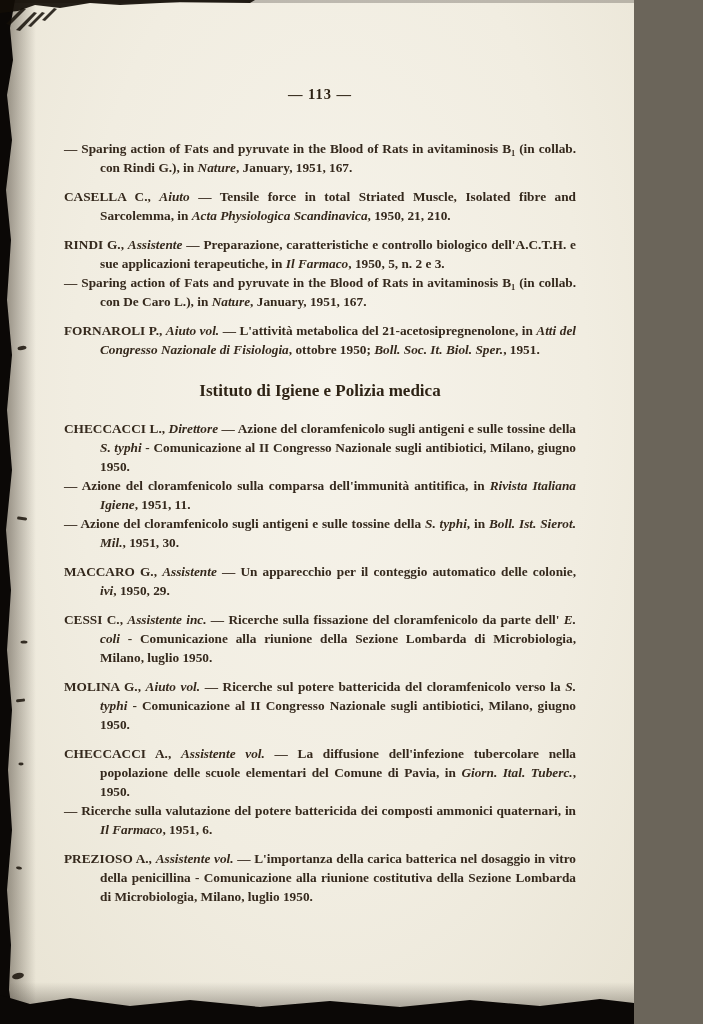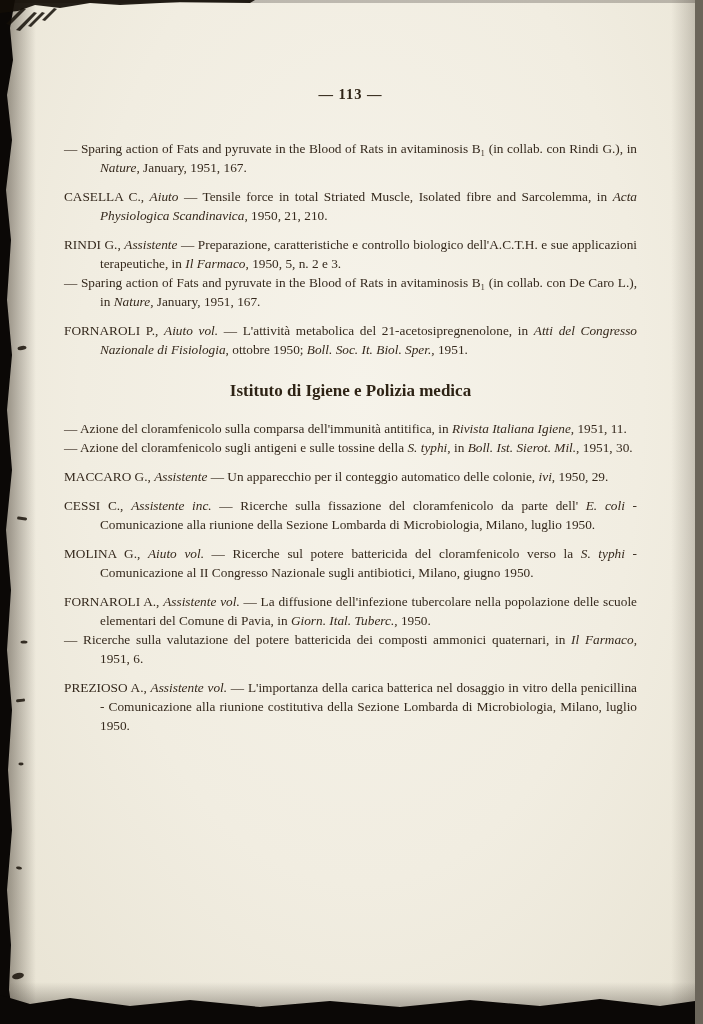--- a/index.html
+++ b/index.html
@@ -4,42 +4,42 @@
 <title>Scanned page 113</title>
 <style>
   html, body { margin: 0; padding: 0; }
   body {
     width: 703px; height: 1024px;
     background: #6b655a;
     font-family: "Liberation Serif", "DejaVu Serif", serif;
   }
   .page {
     position: relative;
-    width: 695px; height: 1024px;
+    width: 634px; height: 1024px;
     overflow: hidden;
     background: radial-gradient(ellipse at 52% 38%, #f6f3ea 0%, #f1ede1 55%, #e8e3d3 100%);
   }
   .content {
     position: absolute;
     left: 64px; right: 58px; top: 0;
     padding-top: 84px;
     color: #35291d;
     font-size: 13.3px;
     line-height: 1.43;
     z-index: 2;
   }
   .pagenum {
     text-align: center;
     font-weight: bold;
     font-size: 14.5px;
     letter-spacing: 1px;
     color: #2e2315;
     margin: 0 0 34px 0;
   }
-  .group { margin: 0 0 10px 0; }
+  .group { margin: 0 0 10px 0; font-weight: bold; }
   .entry {
     margin: 0;
     padding-left: 36px;
     text-indent: -36px;
     text-align: justify;
   }
   .entry .it { font-style: italic; }
   .heading {
     text-align: center;
     font-weight: bold;
@@ -70,34 +70,35 @@
         </div>
         <div class="group">
           <p class="entry"><span class="">RINDI G., </span><span class="it">Assistente</span><span class=""> — Preparazione, caratteristiche e controllo biologico dell'A.C.T.H. e sue applicazioni terapeutiche, in </span><span class="it">Il Farmaco</span><span class="">, 1950, 5, n. 2 e 3.</span></p>
           <p class="entry"><span class="">— Sparing action of Fats and pyruvate in the Blood of Rats in avitaminosis B₁ (in collab. con De Caro L.), in </span><span class="it">Nature</span><span class="">, January, 1951, 167.</span></p>
         </div>
         <div class="group">
           <p class="entry"><span class="">FORNAROLI P., </span><span class="it">Aiuto vol.</span><span class=""> — L'attività metabolica del 21-acetosipregnenolone, in </span><span class="it">Atti del Congresso Nazionale di Fisiologia</span><span class="">, ottobre 1950; </span><span class="it">Boll. Soc. It. Biol. Sper.</span><span class="">, 1951.</span></p>
         </div>
         <div class="heading">Istituto di Igiene e Polizia medica</div>
         <div class="group">
+          <p class="entry"><span class="">CHECCACCI L., </span><span class="it">Direttore</span><span class=""> — Azione del cloramfenicolo sugli antigeni e sulle tossine della </span><span class="it">S. typhi</span><span class=""> - Comunicazione al II Congresso Nazionale sugli antibiotici, Milano, giugno 1950.</span></p>
           <p class="entry"><span class="">— Azione del cloramfenicolo sulla comparsa dell'immunità antitifica, in </span><span class="it">Rivista Italiana Igiene</span><span class="">, 1951, 11.</span></p>
           <p class="entry"><span class="">— Azione del cloramfenicolo sugli antigeni e sulle tossine della </span><span class="it">S. typhi</span><span class="">, in </span><span class="it">Boll. Ist. Sierot. Mil.</span><span class="">, 1951, 30.</span></p>
         </div>
         <div class="group">
           <p class="entry"><span class="">MACCARO G., </span><span class="it">Assistente</span><span class=""> — Un apparecchio per il conteggio automatico delle colonie, </span><span class="it">ivi</span><span class="">, 1950, 29.</span></p>
         </div>
         <div class="group">
           <p class="entry"><span class="">CESSI C., </span><span class="it">Assistente inc.</span><span class=""> — Ricerche sulla fissazione del cloramfenicolo da parte dell' </span><span class="it">E. coli</span><span class=""> - Comunicazione alla riunione della Sezione Lombarda di Microbiologia, Milano, luglio 1950.</span></p>
         </div>
         <div class="group">
           <p class="entry"><span class="">MOLINA G., </span><span class="it">Aiuto vol.</span><span class=""> — Ricerche sul potere battericida del cloramfenicolo verso la </span><span class="it">S. typhi</span><span class=""> - Comunicazione al II Congresso Nazionale sugli antibiotici, Milano, giugno 1950.</span></p>
         </div>
         <div class="group">
-          <p class="entry"><span class="">FORNAROLI A., </span><span class="it">Assistente vol.</span><span class=""> — La diffusione dell'infezione tubercolare nella popolazione delle scuole elementari del Comune di Pavia, in </span><span class="it">Giorn. Ital. Tuberc.</span><span class="">, 1950.</span></p>
+          <p class="entry"><span class="">CHECCACCI A., </span><span class="it">Assistente vol.</span><span class=""> — La diffusione dell'infezione tubercolare nella popolazione delle scuole elementari del Comune di Pavia, in </span><span class="it">Giorn. Ital. Tuberc.</span><span class="">, 1950.</span></p>
           <p class="entry"><span class="">— Ricerche sulla valutazione del potere battericida dei composti ammonici quaternari, in </span><span class="it">Il Farmaco</span><span class="">, 1951, 6.</span></p>
         </div>
         <div class="group">
           <p class="entry"><span class="">PREZIOSO A., </span><span class="it">Assistente vol.</span><span class=""> — L'importanza della carica batterica nel dosaggio in vitro della penicillina - Comunicazione alla riunione costitutiva della Sezione Lombarda di Microbiologia, Milano, luglio 1950.</span></p>
         </div>
       </div>
   </div>
 
   <svg class="scan-art" width="703" height="1024" viewBox="0 0 703 1024" aria-hidden="true">
     <defs>

